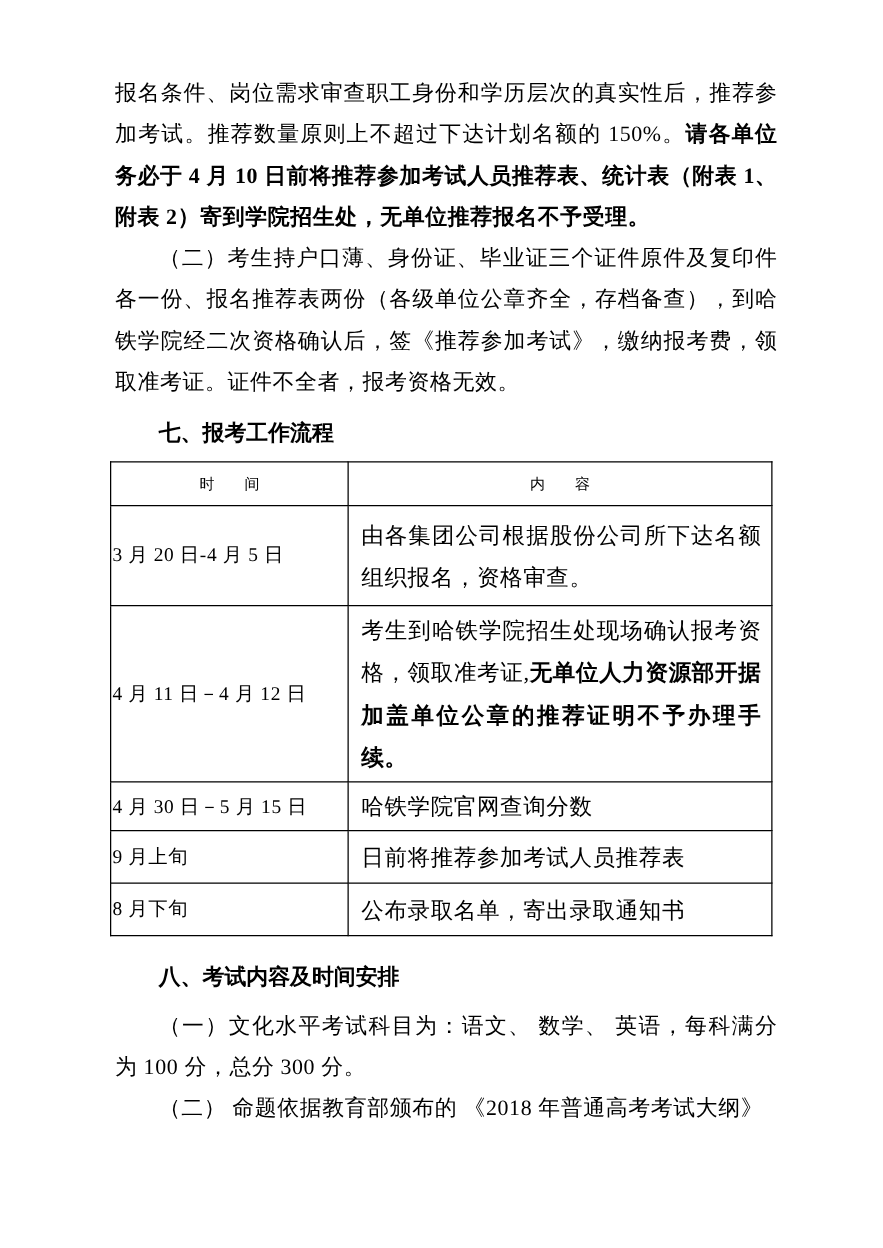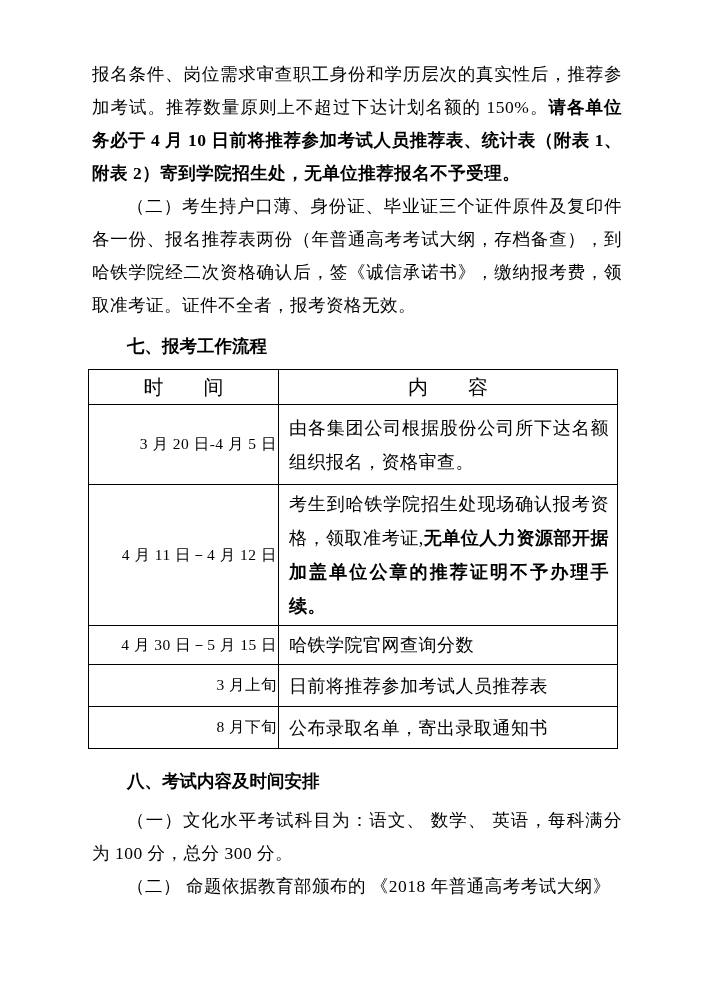--- a/index.html
+++ b/index.html
@@ -51,25 +51,25 @@
   }
   table.schedule th,
   table.schedule td {
     border: 1px solid #000000;
     vertical-align: middle;
   }
   col.c-time { width: 190px; }
   col.c-content { width: 339px; }
   th.h-cell {
     font-weight: normal;
-    font-size: 20px;
+    font-size: 12px;
     text-align: center;
   }
   td.time-cell {
-    text-align: right;
+    text-align: left;
     font-size: 15.5px;
     letter-spacing: 0.5px;
   }
   td.content-cell {
     font-size: 18px;
     line-height: 34px;
     text-align: justify;
     padding: 2px 8px 2px 10px;
     letter-spacing: 0.5px;
   }
@@ -82,21 +82,21 @@
   tr.r6 { height: 42px; }
   tr.r7 { height: 42px; }
 </style>
 </head>
 <body>
 
 <div class="page">
 
   <p class="para"><span>报名条件、岗位需求审查职工身份和学历层次的真实性后，推荐参加考试。推荐数量原则上不超过下达计划名额的 150%。</span><span class="b">请各单位务必于 4 月 10 日前将推荐参加考试人员推荐表、统计表（附表 1、附表 2）寄到学院招生处，无单位推荐报名不予受理。</span></p>
 
-  <p class="para indent">（二）考生持户口薄、身份证、毕业证三个证件原件及复印件各一份、报名推荐表两份（年普通高考考试大纲，存档备查），到哈铁学院经二次资格确认后，签《诚信承诺书》，缴纳报考费，领取准考证。证件不全者，报考资格无效。</p>
+  <p class="para indent">（二）考生持户口薄、身份证、毕业证三个证件原件及复印件各一份、报名推荐表两份（各级单位公章齐全，存档备查），到哈铁学院经二次资格确认后，签《推荐参加考试》，缴纳报考费，领取准考证。证件不全者，报考资格无效。</p>
 
   <h3 class="section-heading">七、报考工作流程</h3>
 
   <table class="schedule">
     <colgroup>
       <col class="c-time">
       <col class="c-content">
     </colgroup>
     <tbody>
       <tr class="t-header">
@@ -109,21 +109,21 @@
       </tr>
       <tr class="r2">
         <td class="time-cell">4 月 11 日－4 月 12 日</td>
         <td class="content-cell"><span>考生到哈铁学院招生处现场确认报考资格，领取准考证,</span><span class="b">无单位人力资源部开据加盖单位公章的推荐证明不予办理手续。</span></td>
       </tr>
       <tr class="r5">
         <td class="time-cell">4 月 30 日－5 月 15 日</td>
         <td class="content-cell"><span>哈铁学院官网查询分数</span><span class="b"></span></td>
       </tr>
       <tr class="r6">
-        <td class="time-cell">3 月上旬</td>
+        <td class="time-cell">9 月上旬</td>
         <td class="content-cell"><span>日前将推荐参加考试人员推荐表</span><span class="b"></span></td>
       </tr>
       <tr class="r7">
         <td class="time-cell">8 月下旬</td>
         <td class="content-cell"><span>公布录取名单，寄出录取通知书</span><span class="b"></span></td>
       </tr>
     </tbody>
   </table>
 
   <h3 class="section-heading section-heading-8">八、考试内容及时间安排</h3>

